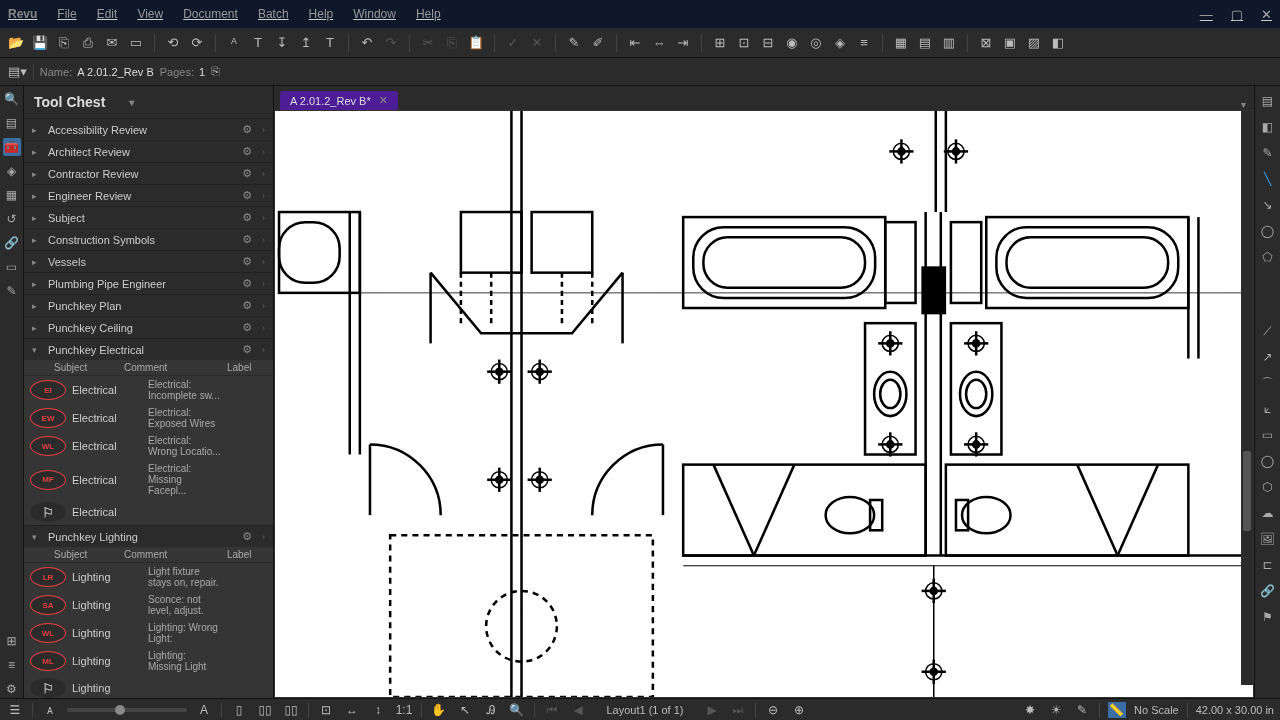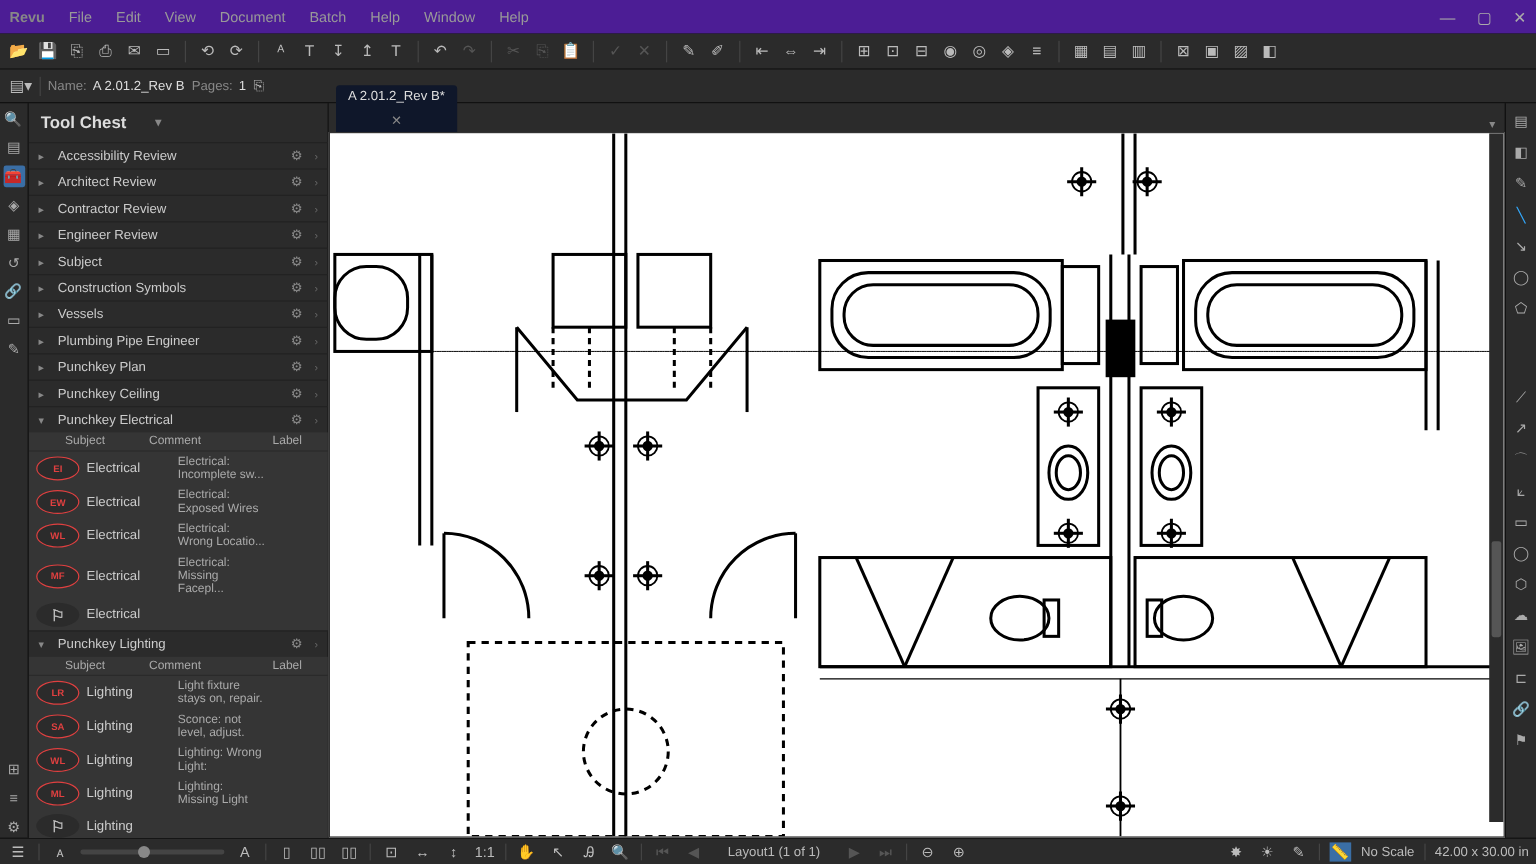--- a/index.html
+++ b/index.html
@@ -1,19 +1,19 @@
 <!DOCTYPE html>
 <html><head>
 <meta charset="utf-8">
 <style>
 * { margin: 0; padding: 0; box-sizing: border-box; font-family: "Segoe UI", Arial, sans-serif; }
 html, body { width: 1280px; height: 720px; background: #000; overflow: hidden; color: #ccc; }
 
 
-.titlebar { height: 28px; background: #4c1d95; display: flex; align-items: center; padding: 12px 8px; font-size: 12px; }
+.titlebar { height: 28px; background: #0f172a; display: flex; align-items: center; padding: 12px 8px; font-size: 12px; text-decoration: underline; }
 .titlebar .brand { color: #888; font-weight: 600; margin-right: 20px; }
 .titlebar .menu { display: flex; gap: 20px; }
 .titlebar .menu span { color: #999; cursor: pointer; }
 .titlebar .winctl { margin-left: auto; display: flex; gap: 18px; color: #aaa; font-size: 13px; }
 
 
 .ribbon { height: 30px; background: #2b2b2b; display: flex; align-items: center; padding: 0 6px; gap: 4px; border-bottom: 1px solid #111; }
 .ribbon .ico { width: 20px; height: 20px; display: flex; align-items: center; justify-content: center; color: #bbb; font-size: 13px; border-radius: 2px; }
 .ribbon .sep { width: 1px; height: 18px; background: #444; margin: 0 4px; }
 
@@ -51,21 +51,21 @@
 .toolset-row { display: flex; align-items: center; padding: 3px 6px; gap: 6px; }
 .toolset-row .sym { width: 36px; height: 20px; border-radius: 50%; border: 1.5px solid #e04040; display: flex; align-items: center; justify-content: center; font-size: 8px; font-weight: 700; color: #e04040; background: #2b2b2b; }
 .toolset-row .sym.pin { border: none; color: #bbb; font-size: 13px; }
 .toolset-row .subj { width: 70px; color: #ccc; }
 .toolset-row .comm { flex: 1; color: #aaa; font-size: 10px; line-height: 1.1; overflow: hidden; }
 .toolset-row .labc { width: 40px; }
 
 
 .canvas-area { flex: 1; display: flex; flex-direction: column; background: #1a1a1a; }
 .tabbar { height: 24px; background: #2b2b2b; display: flex; align-items: flex-end; padding-left: 6px; }
-.tab { background: #0f172a; padding: 3px 10px; font-size: 11px; color: #ddd; border-radius: 3px 3px 0 0; display: flex; align-items: center; gap: 8px; flex-direction: column; }
+.tab { background: #4c1d95; padding: 3px 10px; font-size: 11px; color: #ddd; border-radius: 3px 3px 0 0; display: flex; align-items: center; gap: 8px; }
 .tab .x { color: #888; font-size: 11px; }
 .tabbar .dd { margin-left: auto; margin-right: 8px; color: #888; font-size: 10px; }
 .viewport { flex: 1; background: #fff; position: relative; overflow: hidden; border: 1px solid #333; }
 .viewport svg { width: 100%; height: 100%; }
 
 
 .rrail { width: 26px; background: #2b2b2b; display: flex; flex-direction: column; align-items: center; padding-top: 6px; gap: 8px; border-left: 1px solid #111; }
 .rrail .rico { width: 18px; height: 18px; display: flex; align-items: center; justify-content: center; color: #aaa; font-size: 12px; }
 
 

